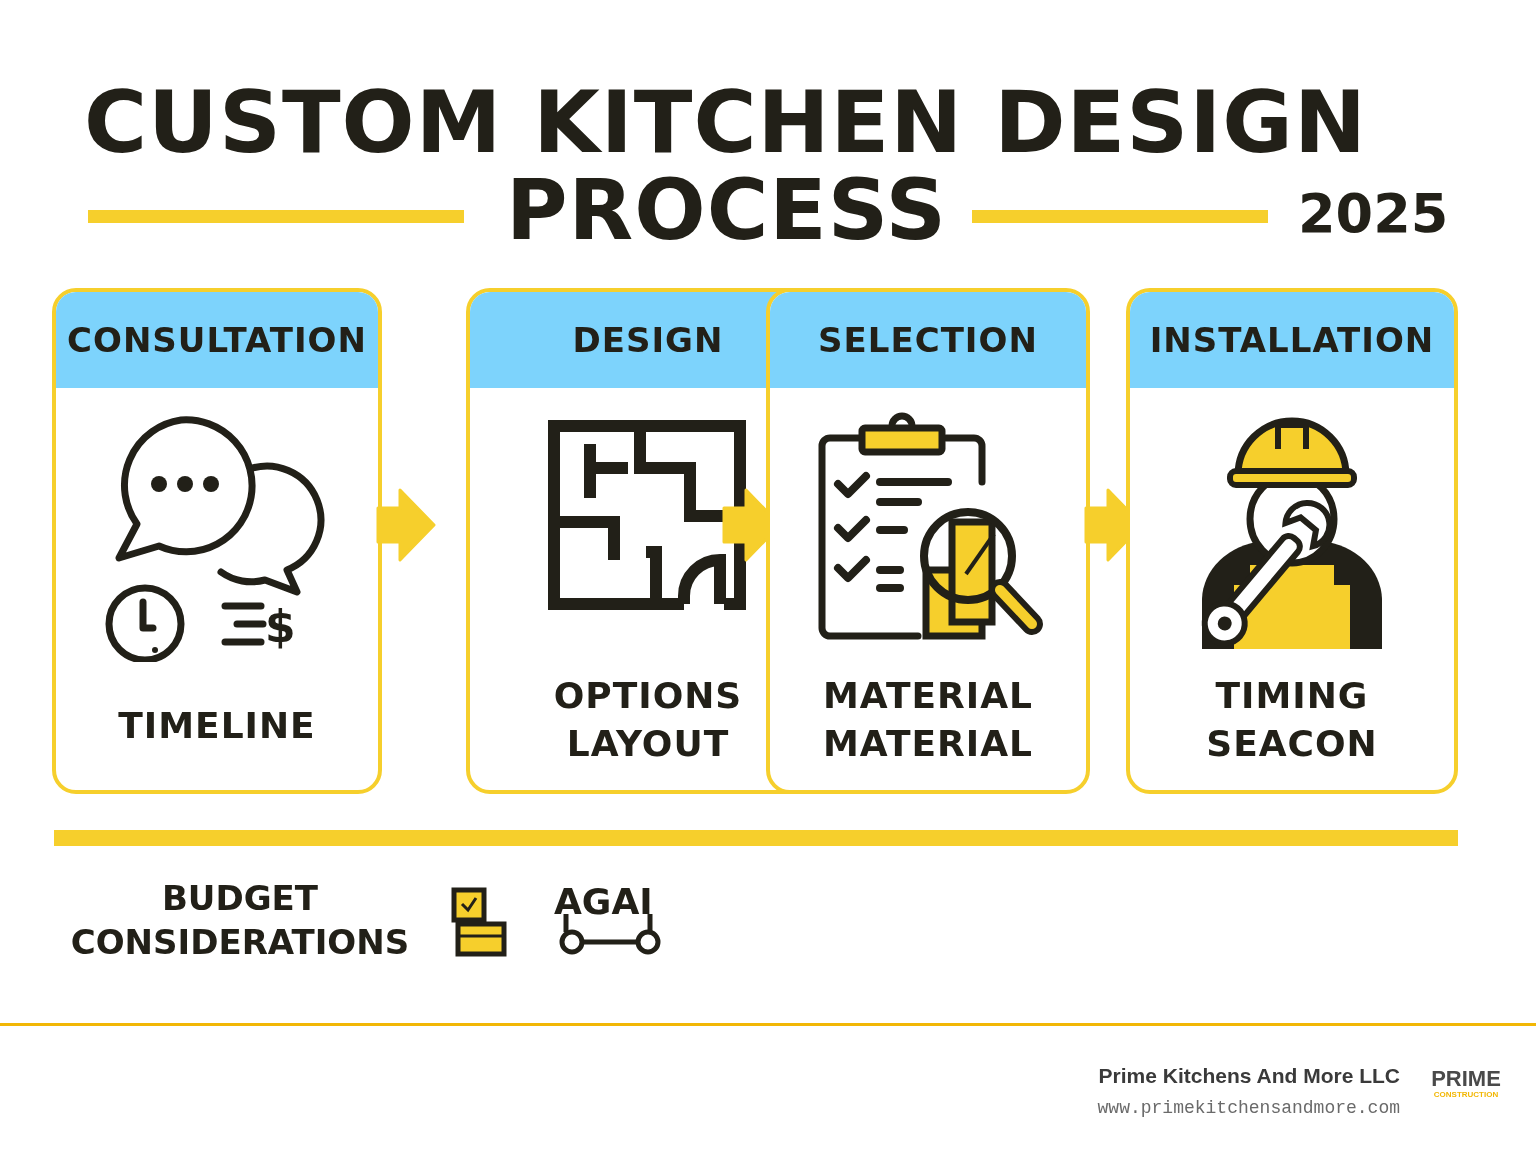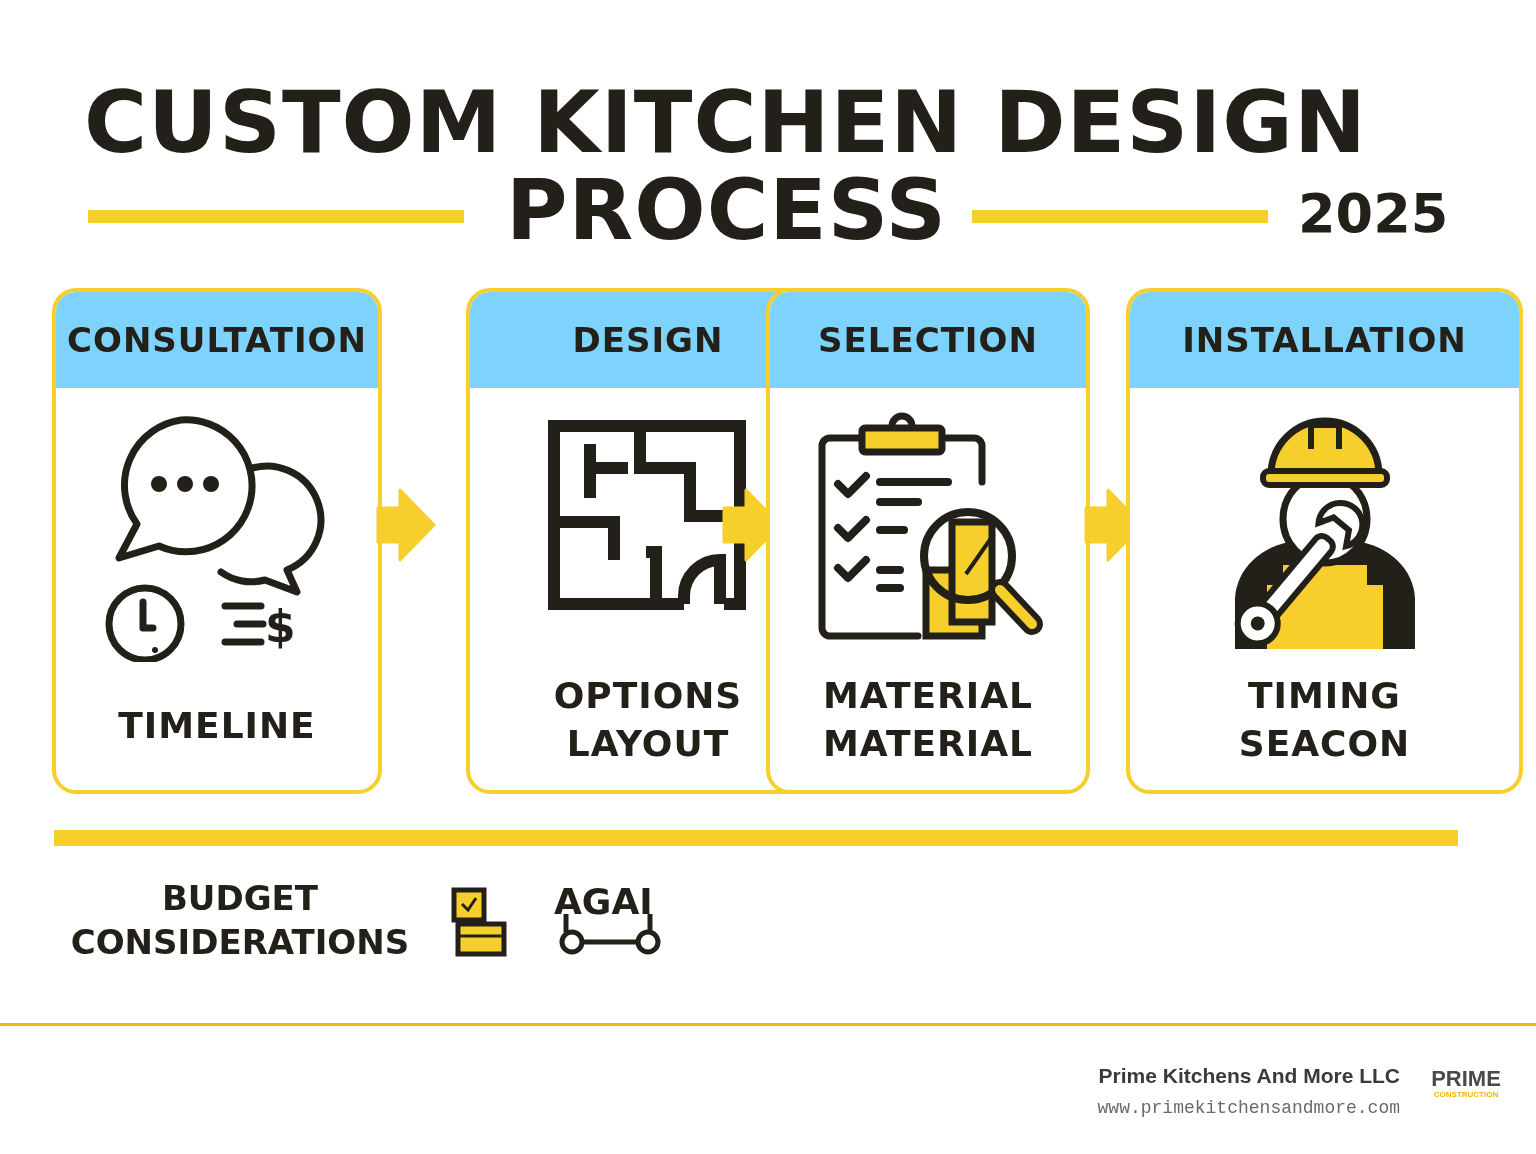--- a/index.html
+++ b/index.html
@@ -137,21 +137,21 @@
   <div class="card-label">
     <div>MATERIAL</div>
     <div>MATERIAL</div>
   </div>
 </div>
 
 <svg class="arrow" style="left:1084px;" viewBox="0 0 60 74">
   <path d="M2 20 H24 V2 L58 37 L24 72 V54 H2 Z" fill="#f6cf2c" stroke="#f6cf2c" stroke-width="3" stroke-linejoin="round"></path>
 </svg>
 
-<div class="card" style="left:1126px;width:397px;">
+<div class="card" style="left:1126px;width:332px;">
   <div class="card-head">
       <span>INSTALLATION</span>
     </div>
   <div class="card-icon" style="top:112px;height:250px;">
     <svg width="220" height="240" viewBox="0 0 220 240">
 
       <path d="M20 240 V190 a70 60 0 0 1 60 -58 h60 a70 60 0 0 1 60 58 V240 Z" fill="#222018"></path>
       <path d="M52 240 V176 h16 v-20 h84 v20 h16 v64 Z" fill="#f6cf2c"></path>
 
       <ellipse cx="110" cy="110" rx="42" ry="44" fill="#fff" stroke="#222018" stroke-width="7"></ellipse>

